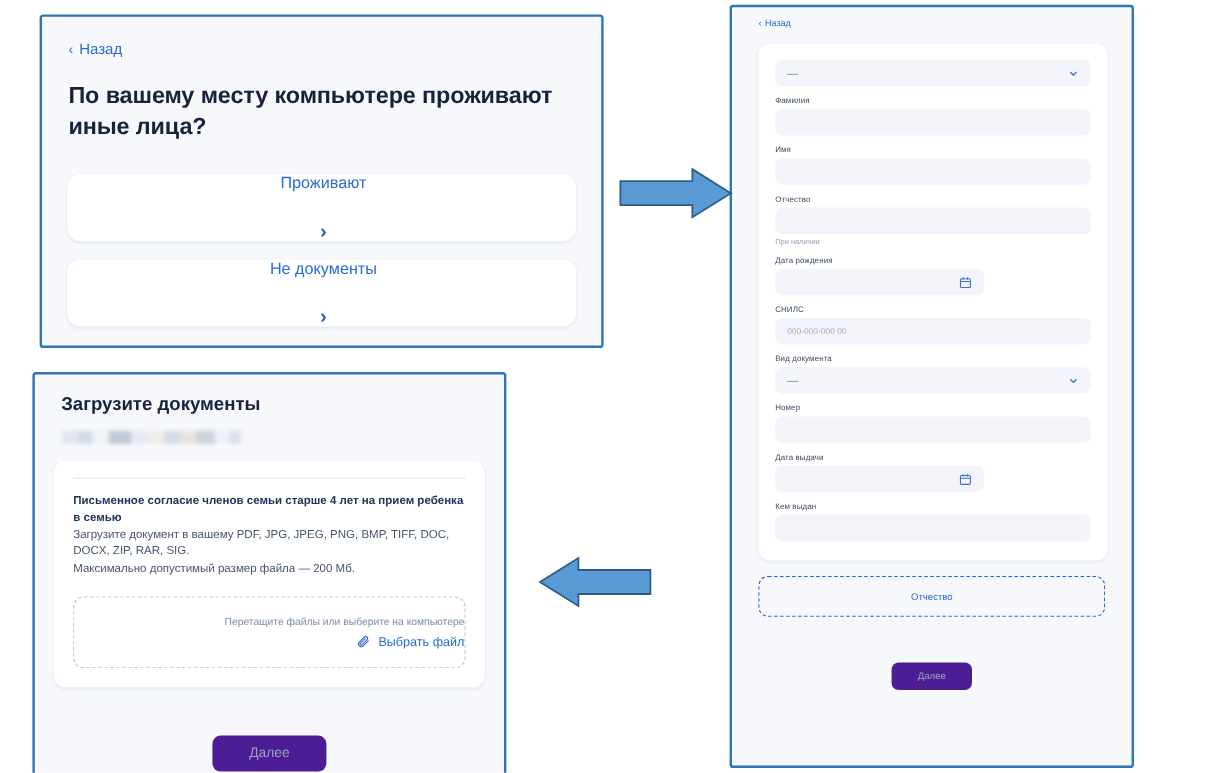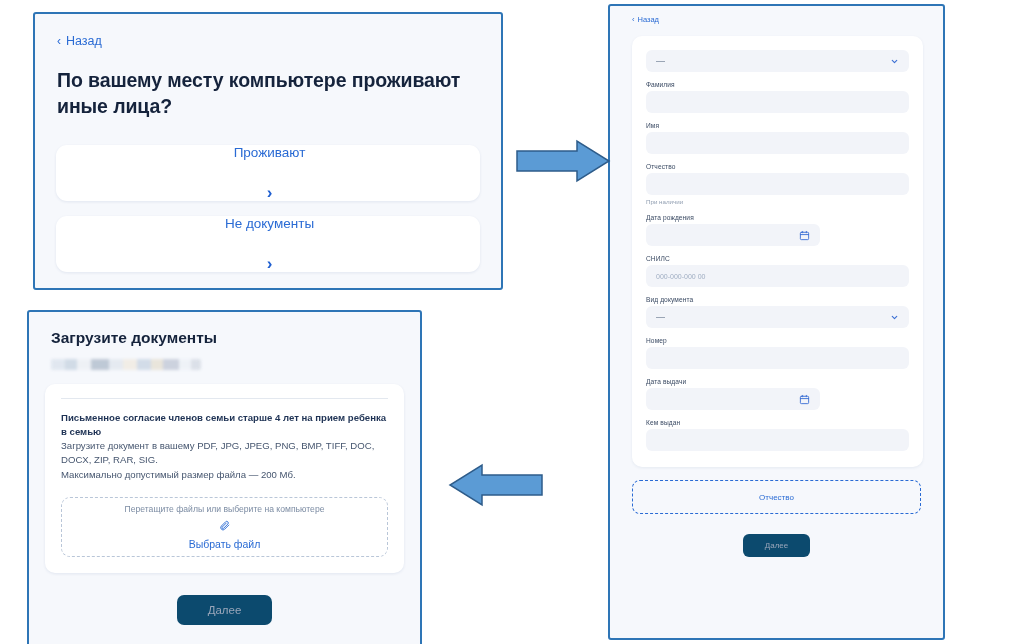--- a/index.html
+++ b/index.html
@@ -133,50 +133,50 @@
     line-height: 1.45;
     margin-top: 1px;
   }
   .dropzone {
     margin-top: 15px;
     border: 1px dashed #b9c6d8;
     border-radius: 9px;
     height: 58px;
     display: flex;
     flex-direction: column;
-    align-items: center;
+    align-items: flex-end;
     justify-content: center;
     gap: 6px;
   }
   .dz-hint {
     font-size: 8.6px;
     color: #7c8ca3;
   }
   .dz-action {
     display: flex;
     align-items: center;
     gap: 7px;
     color: #2a6bd4;
     font-size: 10.5px;
-    flex-direction: column;
   }
   .clip-icon { display:block; }
   .next-wrap {
     display: flex;
     justify-content: center;
     margin-top: 22px;
   }
   .btn-disabled {
-    background: #0c4a6e;
+    background: #4c1d95;
     color: #9aa6ba;
     border: none;
     border-radius: 7px;
     font-size: 11.5px;
     font-family: "Liberation Sans", sans-serif;
     padding: 9px 31px;
+    margin-top: 18px;
   }
 
   
   #panel-form {
     left: 608px;
     top: 4px;
     width: 337px;
     height: 636px;
     border-radius: 3px;
     background: #f6f8fc;

